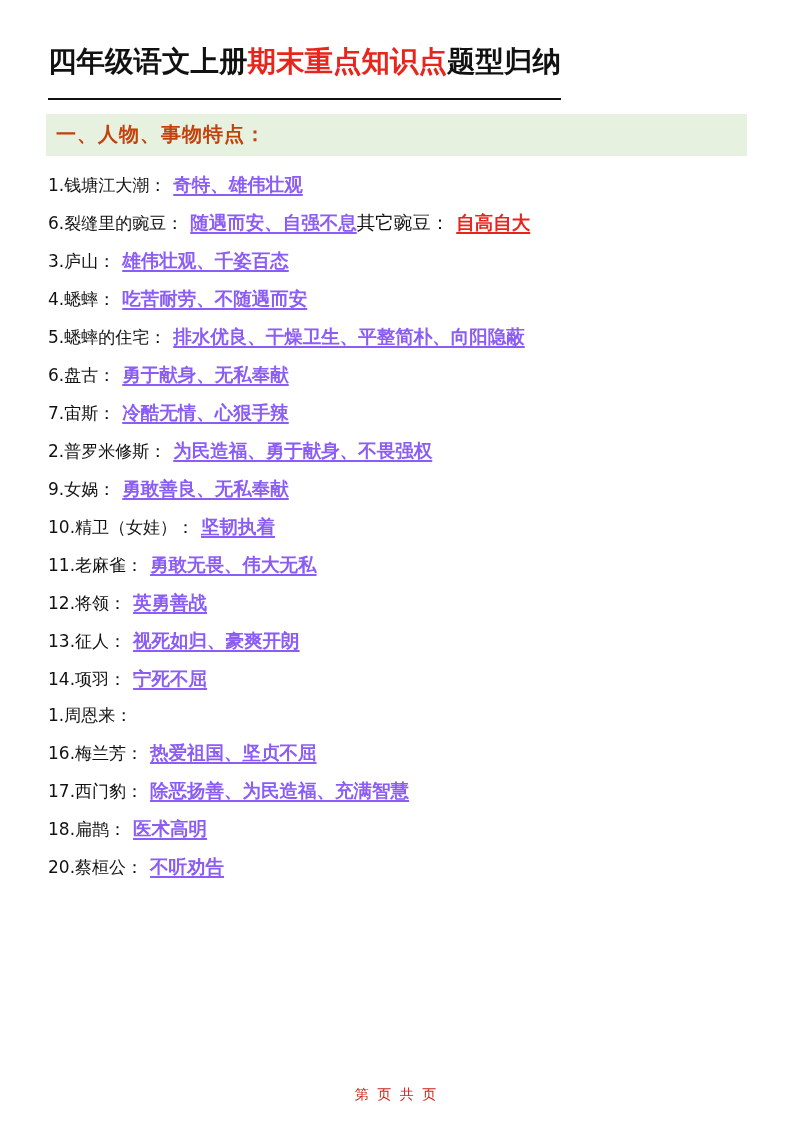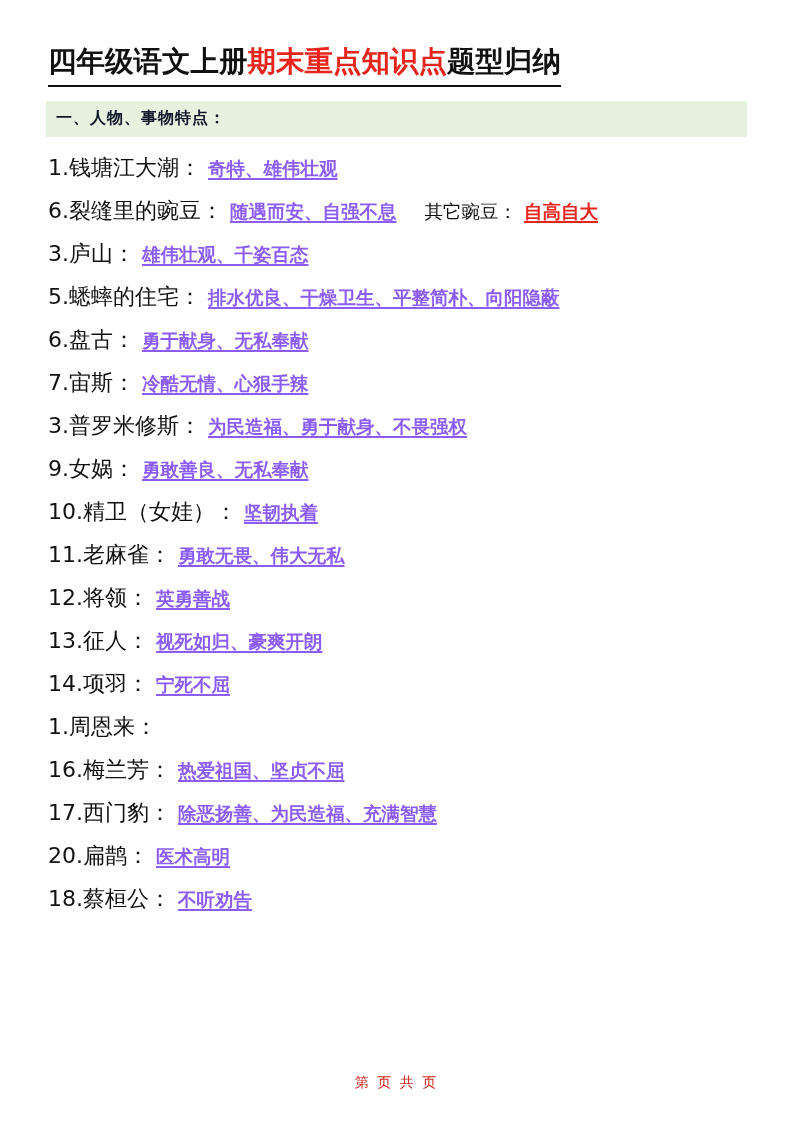--- a/index.html
+++ b/index.html
@@ -23,94 +23,94 @@
   }
   
   .doc-title {
     font-family: "DejaVu Sans", sans-serif;
     font-weight: bold;
     font-size: 28.5px;
     line-height: 1.25;
     letter-spacing: 0px;
     white-space: nowrap;
     border-bottom: 2.5px solid #111111;
-    padding-bottom: 5px;
+    padding-bottom: 18px;
     margin: 0 0 0 2px;
     display: inline-block;
   }
   .doc-title .seg-black { color: #111111; }
   .doc-title .seg-red { color: #e8251c; }
 
   
   .section-band {
     margin-top: 14px;
     background: #e6f2df;
     padding: 7px 10px 8px 10px;
     box-sizing: border-box;
   }
   .section-band .section-title {
     font-family: "DejaVu Sans", sans-serif;
     font-weight: bold;
-    font-size: 16px;
-    color: #0f172a;
+    font-size: 20px;
+    color: #c2410c;
     letter-spacing: 1px;
     white-space: nowrap;
   }
 
   
   .list {
     margin-top: 10px;
   }
   .row {
     display: flex;
     align-items: baseline;
     flex-wrap: nowrap;
     padding: 6.5px 0 6.5px 2px;
     white-space: nowrap;
   }
   .q {
     font-family: "DejaVu Sans", sans-serif;
-    font-size: 22px;
+    font-size: 17px;
     color: #111111;
     letter-spacing: 0px;
   }
   .a {
     font-family: "DejaVu Sans", sans-serif;
     font-weight: bold;
     font-size: 18.5px;
     color: #8b5cf6;
     text-decoration: underline;
     text-decoration-thickness: 1.5px;
     text-underline-offset: 3px;
     margin-left: 7px;
   }
   .a2-label {
     font-family: Liberation Mono, monospace;
     font-size: 18.5px;
     color: #111111;
-    margin-left: 28px;
+    margin-left: 0;
   }
   .a2 {
     font-family: "DejaVu Sans", sans-serif;
     font-weight: bold;
     font-size: 18.5px;
     color: #e8251c;
     text-decoration: underline;
     text-decoration-thickness: 1.5px;
     text-underline-offset: 3px;
     margin-left: 7px;
     text-align: center;
   }
 
   
   .footer {
     position: absolute;
     left: 0;
     right: 0;
-    bottom: 30px;
+    bottom: 18px;
     text-align: center;
     font-family: "DejaVu Sans", sans-serif;
     font-size: 14px;
     color: #cf2018;
     letter-spacing: 2px;
   }
 </style>
 </head>
 <body>
 
@@ -136,38 +136,42 @@
       <span class="a">随遇而安、自强不息</span>
       <span class="a2-label">其它豌豆：</span>
       <span class="a2">自高自大</span>
     </div>
 
     <div class="row">
       <span class="q">3.庐山：</span>
       <span class="a">雄伟壮观、千姿百态</span>
     </div>
 
+    <div class="row">
+      <span class="q">4.蟋蟀：</span>
+      <span class="a">吃苦耐劳、不随遇而安</span>
+    </div>
 
     <div class="row">
       <span class="q">5.蟋蟀的住宅：</span>
       <span class="a">排水优良、干燥卫生、平整简朴、向阳隐蔽</span>
     </div>
 
     <div class="row">
       <span class="q">6.盘古：</span>
       <span class="a">勇于献身、无私奉献</span>
     </div>
 
     <div class="row">
       <span class="q">7.宙斯：</span>
       <span class="a">冷酷无情、心狠手辣</span>
     </div>
 
     <div class="row">
-      <span class="q">3.普罗米修斯：</span>
+      <span class="q">2.普罗米修斯：</span>
       <span class="a">为民造福、勇于献身、不畏强权</span>
     </div>
 
     <div class="row">
       <span class="q">9.女娲：</span>
       <span class="a">勇敢善良、无私奉献</span>
     </div>
 
     <div class="row">
       <span class="q">10.精卫（女娃）：</span>
@@ -202,26 +206,26 @@
       <span class="q">16.梅兰芳：</span>
       <span class="a">热爱祖国、坚贞不屈</span>
     </div>
 
     <div class="row">
       <span class="q">17.西门豹：</span>
       <span class="a">除恶扬善、为民造福、充满智慧</span>
     </div>
 
     <div class="row">
-      <span class="q">20.扁鹊：</span>
+      <span class="q">18.扁鹊：</span>
       <span class="a">医术高明</span>
     </div>
 
     <div class="row">
-      <span class="q">18.蔡桓公：</span>
+      <span class="q">20.蔡桓公：</span>
       <span class="a">不听劝告</span>
     </div>
 
   </div>
 
   <div class="footer">
     <span>第 页 共 页</span>
   </div>
 
 </div>

